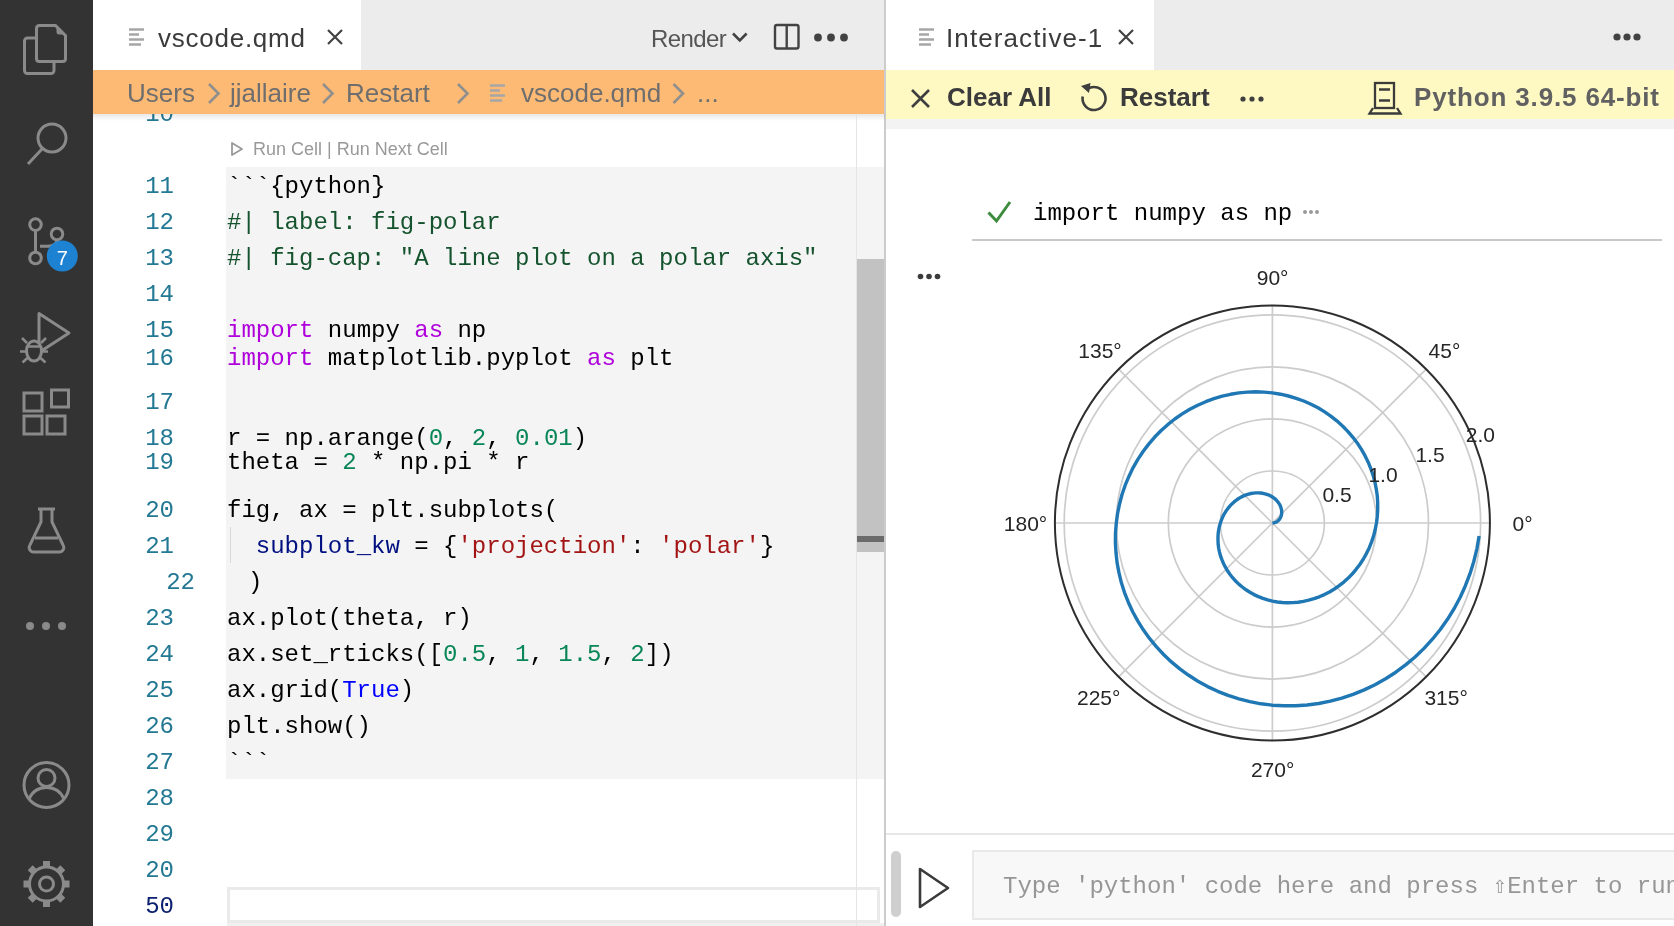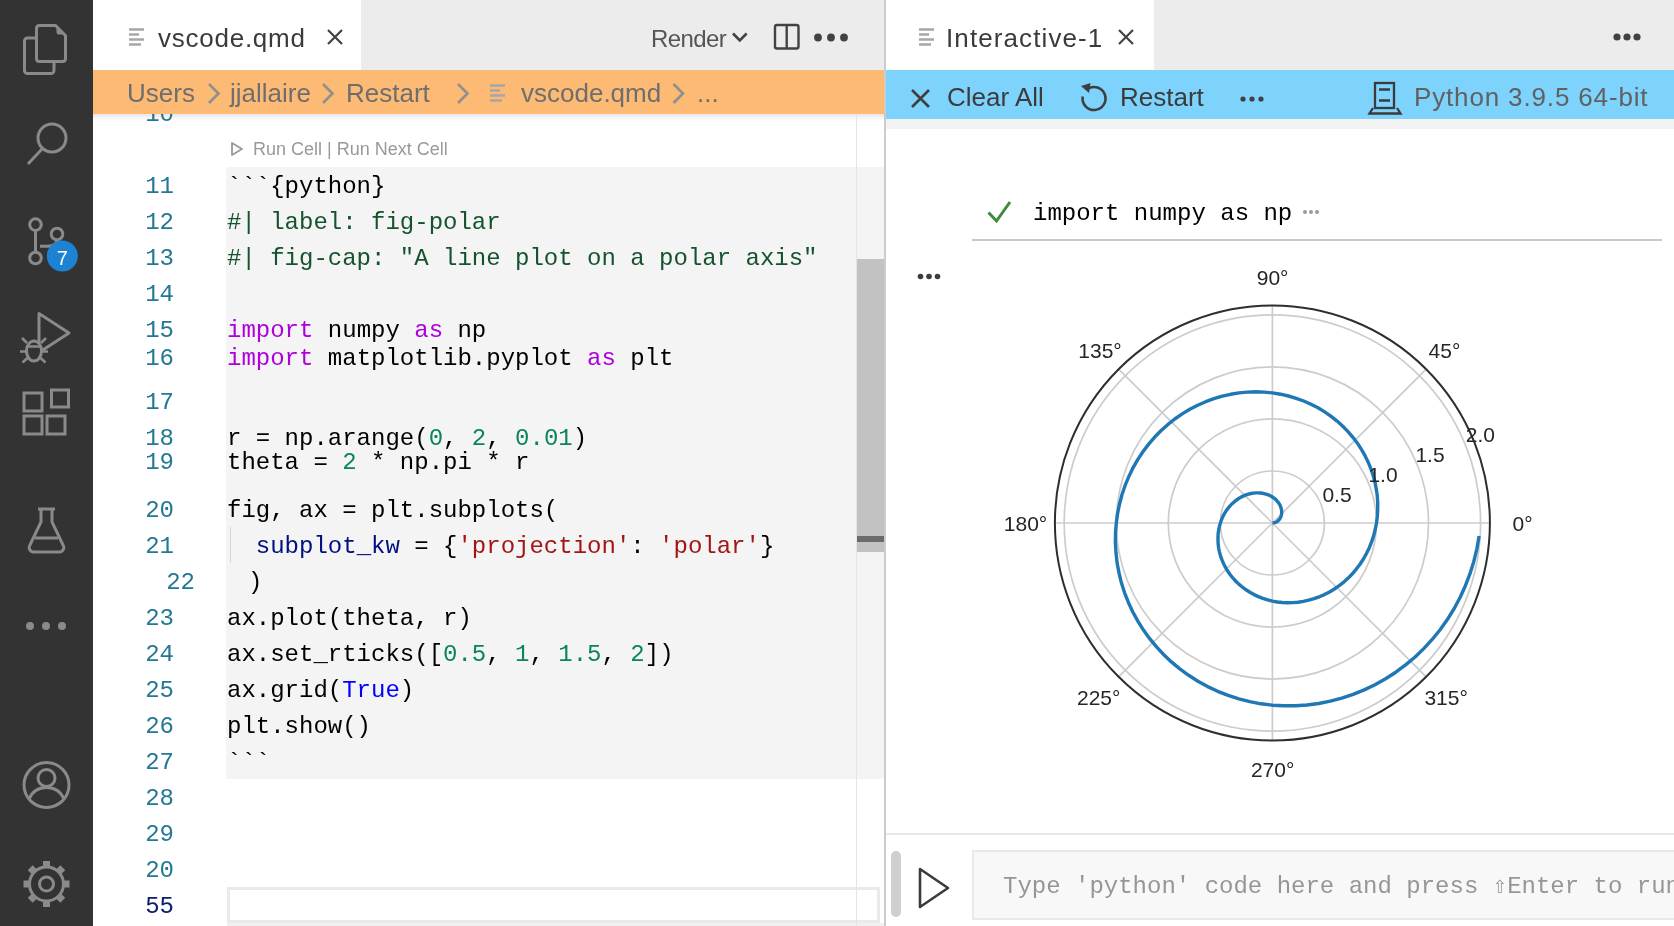--- a/index.html
+++ b/index.html
@@ -32,21 +32,21 @@
 #indent21 { position:absolute; left:137px; top:412.5px; width:1px; height:36px; background:#d8d8d8; }
 #ovruler { position:absolute; left:856px; top:114px; width:1px; height:812px; background:#e5e5e5; z-index:6; }
 #sthumb { position:absolute; left:857px; top:259px; width:27px; height:293px; background:#c2c2c2; z-index:6; }
 #smark { position:absolute; left:857px; top:535.5px; width:27px; height:6px; background:#6b6b6b; z-index:7; }
 
 
 #rborder { position:absolute; left:884px; top:0; width:2px; height:926px; background:#cccccc; }
 #panel { position:absolute; left:886px; top:0; width:788px; height:926px; background:#fff; }
 #tabbar-r { position:absolute; left:0; top:0; width:788px; height:70px; background:#ececec; }
 #tab-r { position:absolute; left:0; top:0; width:268px; height:70px; background:#ffffff; }
-#toolbar { position:absolute; left:0; top:70px; width:788px; height:51px; background:#7dd3fc; }
+#toolbar { position:absolute; left:0; top:70px; width:788px; height:51px; background:#fef9c3;font-weight:bold; }
 .tbtxt { position:absolute; top:12px; font-size:26px; color:#3b3b3b; }
 #graystrip { position:absolute; left:0; top:119px; width:788px; height:10px; background:#f3f3f3; }
 #cell1code { position:absolute; left:147px; top:196px; font-family:"Liberation Mono", monospace; font-size:24px; color:#000; line-height:36px; }
 #cellsep { position:absolute; left:86px; top:239px; width:690px; height:1.5px; background:#c9c9c9; }
 #botsep { position:absolute; left:0; top:833px; width:788px; height:1.5px; background:#e7e7e7; }
 #focusbar { position:absolute; left:5px; top:851px; width:10px; height:66px; background:#cfcfcf; border-radius:5px; }
 #inputbox { position:absolute; left:86px; top:850px; width:720px; height:70px; background:#f8f8f8; border:2px solid #e9e9e9; }
 #inputph { position:absolute; left:29px; top:19px; font-family:"Liberation Mono", monospace; font-size:24px; color:#969696; white-space:pre; }
 </style>
 </head>
@@ -173,21 +173,21 @@
     <div class="cline" style="top:412.5px;"><span class="lnum">21</span><span class="ctext">  <span class="va">subplot_kw</span> = {<span class="st">'projection'</span>: <span class="st">'polar'</span>}</span></div>
     <div class="cline" style="top:448.5px;margin-left:21px;"><span class="lnum">22</span><span class="ctext">)</span></div>
     <div class="cline" style="top:484.5px;"><span class="lnum">23</span><span class="ctext">ax.plot(theta, r)</span></div>
     <div class="cline" style="top:520.5px;"><span class="lnum">24</span><span class="ctext">ax.set_rticks([<span class="nu">0.5</span>, <span class="nu">1</span>, <span class="nu">1.5</span>, <span class="nu">2</span>])</span></div>
     <div class="cline" style="top:556.5px;"><span class="lnum">25</span><span class="ctext">ax.grid(<span class="ct">True</span>)</span></div>
     <div class="cline" style="top:592.5px;"><span class="lnum">26</span><span class="ctext">plt.show()</span></div>
     <div class="cline" style="top:628.5px;"><span class="lnum">27</span><span class="ctext">```</span></div>
     <div class="cline" style="top:664.5px;"><span class="lnum">28</span></div>
     <div class="cline" style="top:700.5px;padding-left:48px;"><span class="lnum">29</span></div>
     <div class="cline" style="top:736.5px;"><span class="lnum">20</span></div>
-    <div class="cline" style="top:772.5px;"><span class="lnum cur">55</span></div>
+    <div class="cline" style="top:772.5px;"><span class="lnum cur">50</span></div>
   </div>
   <div id="edshadow"></div>
   <div class="abs" style="left:227px;top:922.5px;width:658px;height:3.5px;background:#f0f0f0;"></div>
   <div id="ovruler"></div>
   <div id="sthumb"></div>
   <div id="smark"></div>
 
   <div id="rborder"></div>
   <div id="panel">
     <div id="tabbar-r"></div>

